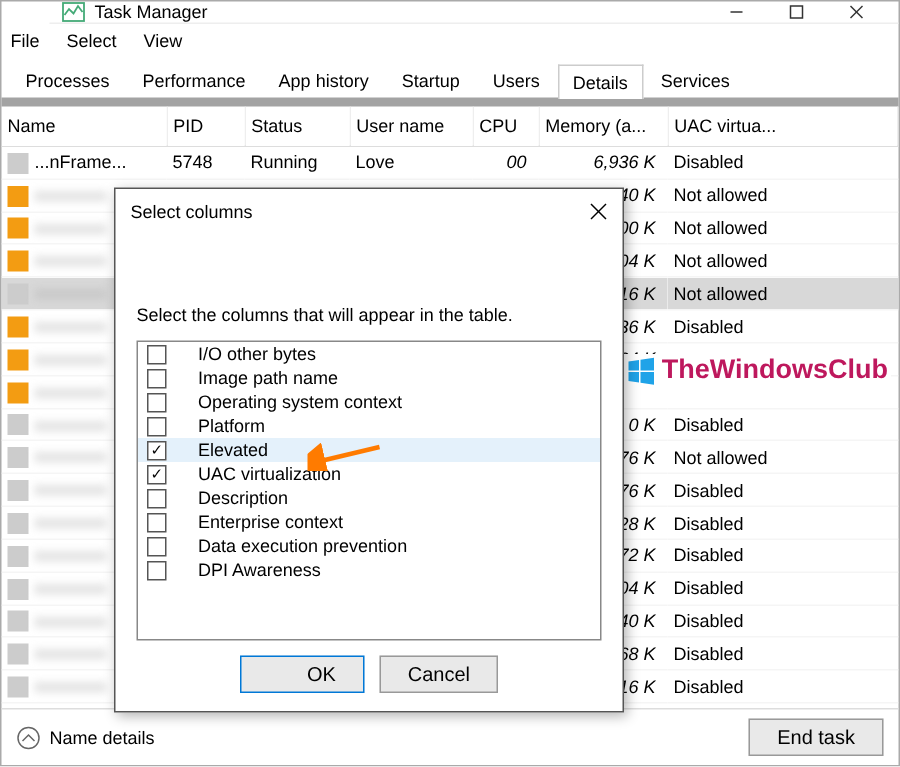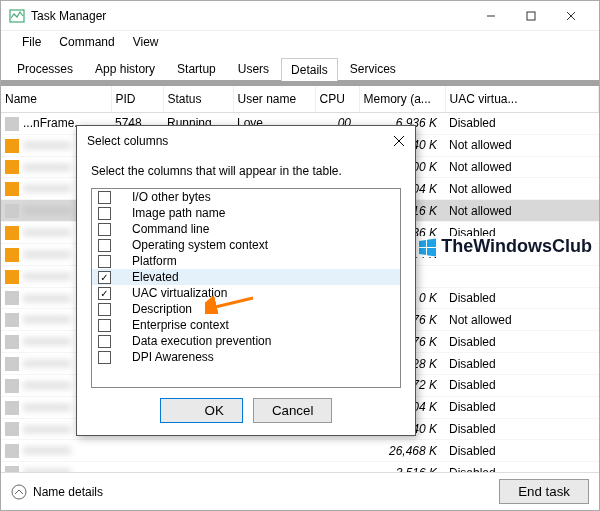--- a/index.html
+++ b/index.html
@@ -1,51 +1,51 @@
 <!DOCTYPE html>
 <html><head>
 <meta charset="utf-8">
 <style>
 * { box-sizing: border-box; margin: 0; padding: 0; font-family: "Segoe UI", Tahoma, sans-serif; }
 body { width: 600px; height: 511px; overflow: hidden; background: #fff; position: relative; font-size: 12px; color: #000; }
 .window { border: 1px solid #aaa; width: 600px; height: 511px; position: relative; background: #fff; display: flex; flex-direction: column; }
-.titlebar { display: flex; align-items: center; height: 30px; padding: 0 8px; border-bottom: 1px solid #eee; }
+.titlebar { display: flex; align-items: center; height: 15px; padding: 0 8px; border-bottom: 1px solid #eee; margin-left: 32px; }
 .titlebar .icon { width: 16px; height: 16px; margin-right: 6px; }
 .titlebar .title { flex: 1; }
 .win-controls { display: flex; }
 .win-controls div { width: 40px; height: 28px; display: flex; align-items: center; justify-content: center; color: #333; }
-.menubar { display: flex; gap: 18px; padding: 4px 21px; }
+.menubar { display: flex; gap: 18px; padding: 4px 6px; }
 .menubar span { cursor: default; }
 .tabs { display: flex; border-bottom: 6px solid #a3a3a3; padding: 4px 0 0 6px; gap: 2px; }
 .tab { padding: 4px 9px; border: 1px solid transparent; border-bottom: none; cursor: default; }
 .tab.active { border-color: #ccc; background: #fff; position: relative; top: 1px; }
 .table-wrap { flex: 1; overflow: hidden; position: relative; }
 table { border-collapse: collapse; width: 100%; table-layout: fixed; }
 th { text-align: left; font-weight: normal; padding: 6px 4px; border-bottom: 1px solid #ddd; border-right: 1px solid #eee; background: #fff; position: sticky; top: 0; white-space: nowrap; overflow: hidden; text-overflow: ellipsis; }
 td { padding: 3px 4px; white-space: nowrap; overflow: hidden; text-overflow: ellipsis; border-bottom: 1px solid #f5f5f5; }
 td.num { text-align: right; padding-right: 8px; font-style: italic; }
 tr.sel td { background: #d8d8d8; }
 .blur-name { filter: blur(3px); color: #aaa; overflow:hidden; }
 .proc-icon { width: 14px; height: 14px; display: inline-block; background: #f39c12; vertical-align: middle; margin-right: 4px; }
 .proc-icon.gray { background: #ccc; }
 .footer { display: flex; align-items: center; padding: 6px 10px; border-top: 1px solid #ddd; justify-content: space-between; }
 .fewer { display: flex; align-items: center; gap: 6px; cursor: default; }
 .btn { border: 1px solid #999; background: #e9e9e9; padding: 4px 18px; cursor: default; }
 .btn.primary { border: 1px solid #0078d7; padding-left: 44px; }
 .dialog { position: absolute; left: 76px; top: 125px; width: 340px; background: #fff; border: 1px solid #555; box-shadow: 2px 2px 8px rgba(0,0,0,.3); z-index: 10; }
 .dlg-title { display: flex; justify-content: space-between; align-items: center; padding: 8px 10px; }
-.dlg-body { padding: 8px 14px 12px 14px; }
+.dlg-body { padding: 8px 14px 12px 14px; margin-top: 39px; }
 .dlg-desc { margin-bottom: 10px; }
 .cols-list { border: 1px solid #888; height: 200px; overflow: hidden; background: #fff; }
 .col-item { display: flex; align-items: center; gap: 21px; padding: 1px 6px; }
 .col-item.hi { background: #e4f1fb; }
 .cb { width: 13px; height: 13px; border: 1px solid #555; display: inline-flex; align-items: center; justify-content: center; font-size: 10px; background: #fff; }
 .dlg-btns { display: flex; justify-content: center; gap: 10px; padding: 10px 0 0 0; }
 .arrow { position: absolute; left: 205px; top: 294px; z-index: 20; pointer-events: none; }
-.watermark { position: absolute; right: 6px; top: 236px; z-index: 5; display: flex; align-items: center; gap: 4px; font-size: 18px; font-weight: 600; color: #0f172a; background: #fff; padding: 0 2px; }
+.watermark { position: absolute; right: 6px; top: 236px; z-index: 5; display: flex; align-items: center; gap: 4px; font-size: 18px; font-weight: 600; color: #be185d; background: #fff; padding: 0 2px; }
 .watermark .logo { width: 20px; height: 20px; }
 .watermark .logo svg { width:20px; height:20px; }
 .close-x svg, .min-svg svg, .max-svg svg, .chev svg { display:block }
 </style>
 </head>
 <body>
 
 <div class="window">
 
   <div class="titlebar">
@@ -71,26 +71,27 @@
           <svg width="10" height="10">
             <line x1="1" y1="1" x2="9" y2="9" stroke="#333"></line>
             <line x1="9" y1="1" x2="1" y2="9" stroke="#333"></line>
           </svg>
         </div>
     </div>
   </div>
 
   <div class="menubar">
     <span>File</span>
-    <span>Command</span>
+    <span>Select</span>
     <span>View</span>
   </div>
 
   <div class="tabs" id="tabs">
       <span class="tab">Processes</span>
+      <span class="tab">Performance</span>
       <span class="tab">App history</span>
       <span class="tab">Startup</span>
       <span class="tab">Users</span>
       <span class="tab active">Details</span>
       <span class="tab">Services</span>
     </div>
 
   <div class="table-wrap">
     <table>
       <colgroup>
@@ -302,24 +303,20 @@
         <div class="col-item">
           <span class="cb"></span>
           <span>I/O other bytes</span>
         </div>
         <div class="col-item">
           <span class="cb"></span>
           <span>Image path name</span>
         </div>
         <div class="col-item">
           <span class="cb"></span>
-          <span>Command line</span>
-        </div>
-        <div class="col-item">
-          <span class="cb"></span>
           <span>Operating system context</span>
         </div>
         <div class="col-item">
           <span class="cb"></span>
           <span>Platform</span>
         </div>
         <div class="col-item hi">
           <span class="cb">✓</span>
           <span>Elevated</span>
         </div>

